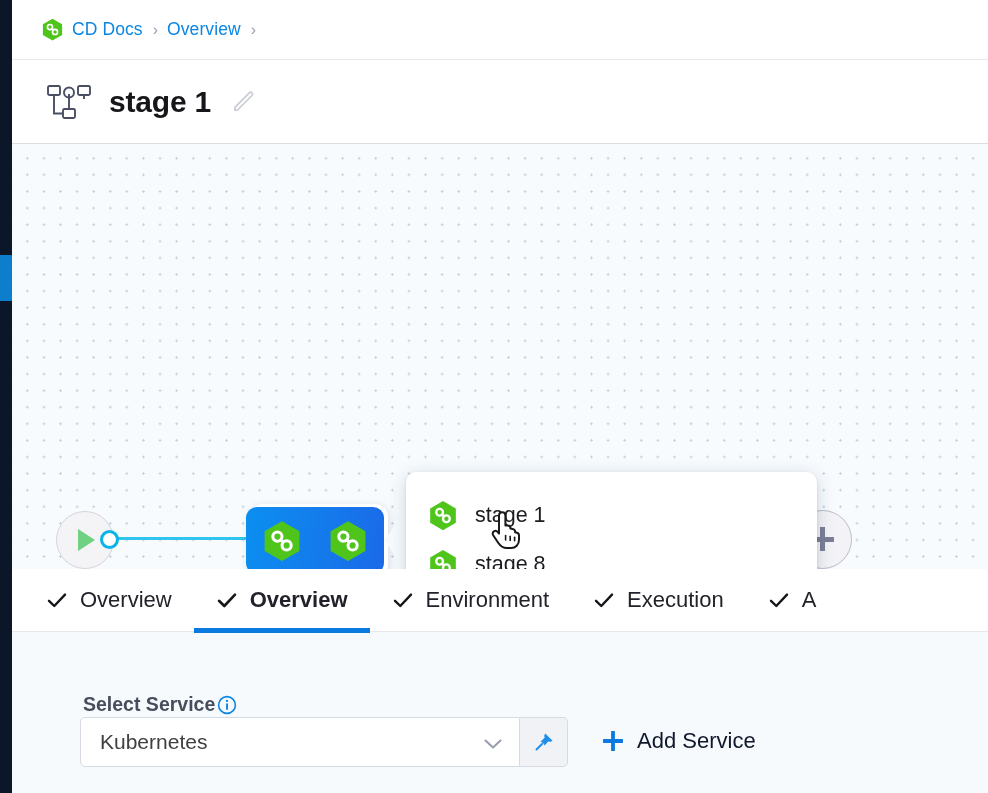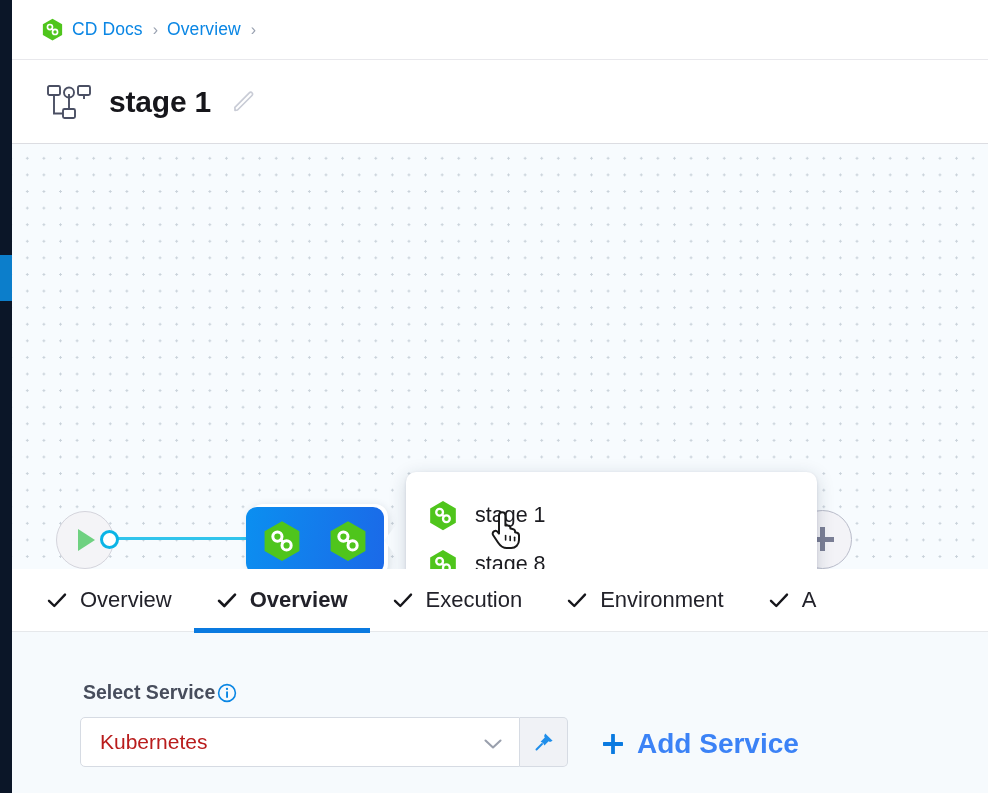--- a/index.html
+++ b/index.html
@@ -190,57 +190,57 @@
   .tab:nth-child(1) { padding-left: 34px; }
 
   
   .panel {
     position: absolute; left: 12px; top: 632px;
     width: 976px; height: 161px;
     background: #f6fafd;
     z-index: 35;
   }
   .field-label-row {
-    position: absolute; left: 71px; top: 49px;
+    position: absolute; left: 71px; top: 61px;
     display: flex; align-items: center; gap: 2px;
   }
   .field-label { font-size: 19.5px; font-weight: bold; color: #474d5c; }
   .info-icon { width: 20px; height: 20px; }
   .select-wrap {
     position: absolute; left: 68px; top: 85px;
     width: 488px; height: 50px;
     display: flex;
   }
   .select-box {
     flex: 1; height: 50px;
     background: #ffffff;
     border: 1px solid #d6dbe3;
     border-radius: 5px 0 0 5px;
     display: flex; align-items: center; justify-content: space-between;
     padding: 0 16px 0 19px;
     cursor: pointer;
   }
-  .select-value { font-size: 21px; color: #b91c1c; }
+  .select-value { font-size: 21px; color: #404040; }
   .chev { width: 20px; height: 12px; }
   .pin-btn {
     width: 48px; height: 50px;
     background: #f0f2f6;
     border: 1px solid #d6dbe3; border-left: none;
     border-radius: 0 5px 5px 0;
     display: flex; align-items: center; justify-content: center;
     cursor: pointer;
   }
   .pin-icon { width: 24px; height: 24px; }
   .add-service {
     position: absolute; left: 602px; top: 728px;
     display: flex; align-items: center; gap: 13px;
     cursor: pointer; z-index: 36;
   }
   .plus-ico { width: 22px; height: 22px; flex: 0 0 auto; }
-  .add-service-label { font-size: 28px; font-weight: bold; color: #3b82f6; }
+  .add-service-label { font-size: 22px; font-weight: normal; color: #0f172a; }
 </style>
 </head>
 <body>
 
 <div id="app">
 
   <div class="left-rail">
     <div class="left-rail-active"></div>
   </div>
 
@@ -381,29 +381,29 @@
           </svg>
       </span>
       <span class="tab-label">Overview</span>
     </div>
     <div class="tab">
       <span class="tab-check">
         <svg viewBox="0 0 22 22" width="22" height="22">
             <path d="M3 11.8 L8.3 17 L19 5.6" fill="none" stroke="#16161b" stroke-width="2.4" stroke-linecap="round" stroke-linejoin="round"></path>
           </svg>
       </span>
-      <span class="tab-label">Execution</span>
+      <span class="tab-label">Environment</span>
     </div>
     <div class="tab">
       <span class="tab-check">
         <svg viewBox="0 0 22 22" width="22" height="22">
             <path d="M3 11.8 L8.3 17 L19 5.6" fill="none" stroke="#16161b" stroke-width="2.4" stroke-linecap="round" stroke-linejoin="round"></path>
           </svg>
       </span>
-      <span class="tab-label">Environment</span>
+      <span class="tab-label">Execution</span>
     </div>
     <div class="tab">
       <span class="tab-check">
         <svg viewBox="0 0 22 22" width="22" height="22">
             <path d="M3 11.8 L8.3 17 L19 5.6" fill="none" stroke="#16161b" stroke-width="2.4" stroke-linecap="round" stroke-linejoin="round"></path>
           </svg>
       </span>
       <span class="tab-label">A</span>
     </div>
   </div>

